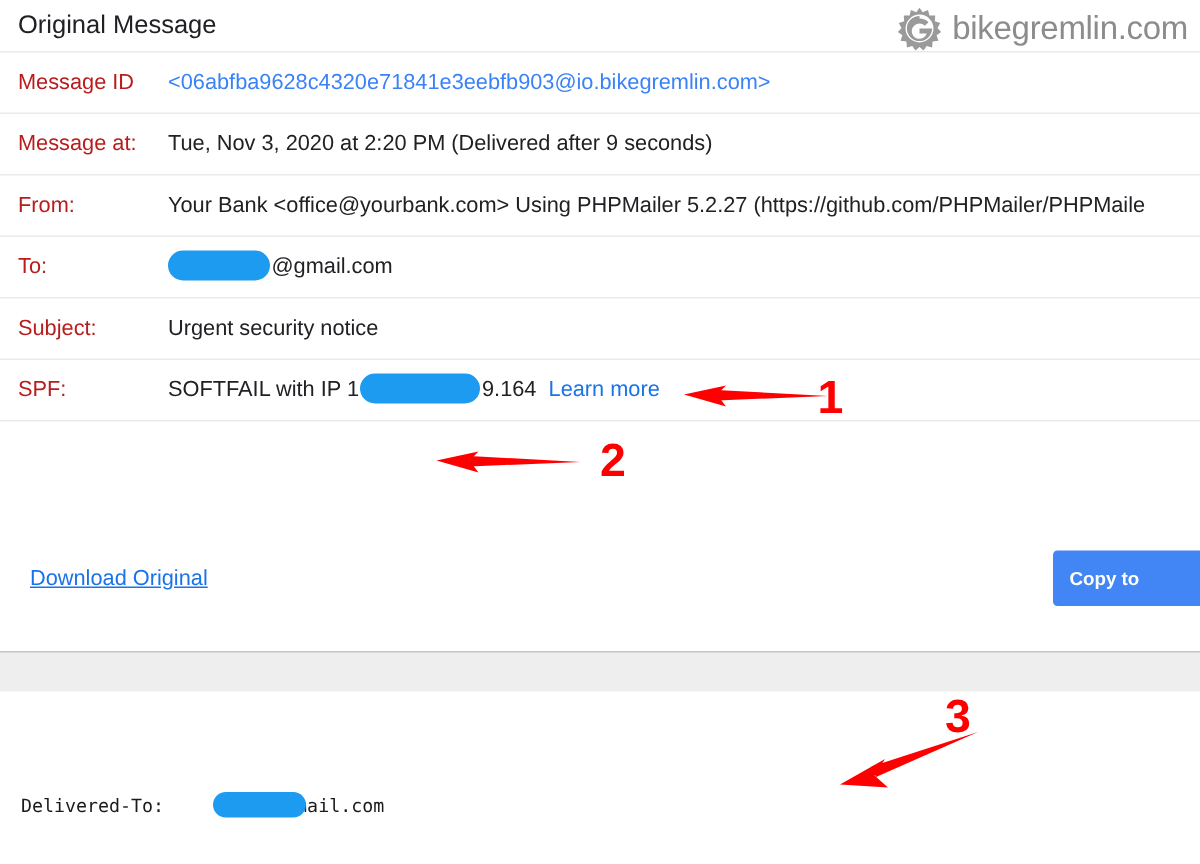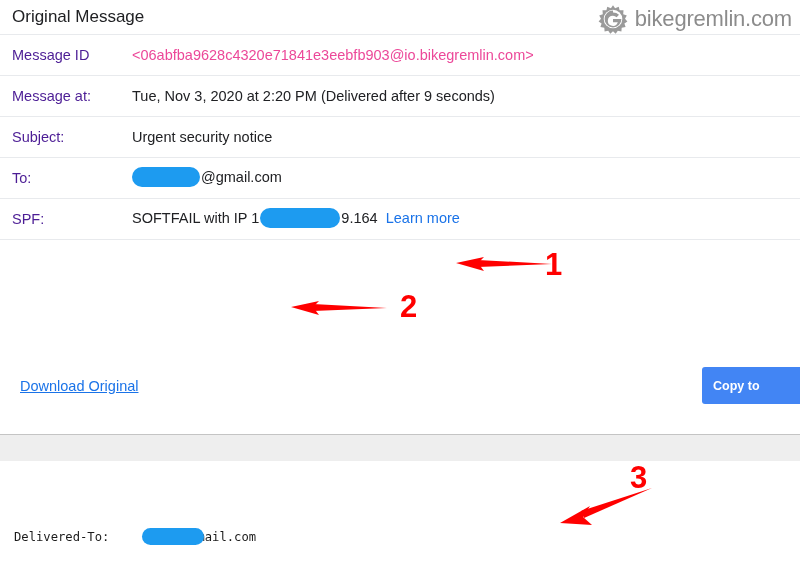--- a/index.html
+++ b/index.html
@@ -59,28 +59,28 @@
     border-top: 1px solid #e8eaed;
     border-bottom: 1px solid #e8eaed;
     padding: 0;
     font-size: 14.5px;
     vertical-align: middle;
     white-space: nowrap;
   }
   .info-table td.label {
     width: 112px;
     padding-left: 12px;
-    color: #4c1d95;
+    color: #b91c1c;
   }
   .info-table td.value {
     padding-left: 8px;
     color: #202124;
     overflow: hidden;
   }
-  .msgid { color: #ec4899; }
+  .msgid { color: #3b82f6; }
   .link {
     color: #1a73e8;
     text-decoration: none;
     cursor: pointer;
   }
   .value-clip {
     display: block;
     width: 688px;
     overflow: hidden;
     text-overflow: clip;
@@ -194,31 +194,37 @@
       <td class="value">
         <span class="msgid">&lt;06abfba9628c4320e71841e3eebfb903@io.bikegremlin.com&gt;</span>
       </td>
     </tr>
 
     <tr>
       <td class="label">Message at:</td>
       <td class="value">Tue, Nov 3, 2020 at 2:20 PM (Delivered after 9 seconds)</td>
     </tr>
 
+    <tr>
+      <td class="label">From:</td>
+      <td class="value">
+        <span class="value-clip">Your Bank &lt;office@yourbank.com&gt; Using PHPMailer 5.2.27 (https://github.com/PHPMailer/PHPMaile</span>
+      </td>
+    </tr>
+
+    <tr>
+      <td class="label">To:</td>
+      <td class="value">
+        <span class="blob blob-to"></span><span>@gmail.com</span>
+      </td>
+    </tr>
 
     <tr>
       <td class="label">Subject:</td>
       <td class="value">Urgent security notice</td>
-    </tr>
-
-    <tr>
-      <td class="label">To:</td>
-      <td class="value">
-        <span class="blob blob-to"></span><span>@gmail.com</span>
-      </td>
     </tr>
 
     <tr>
       <td class="label">SPF:</td>
       <td class="value">
         <span>SOFTFAIL with IP 1</span><span class="blob blob-spf"></span><span>9.164</span>&nbsp;&nbsp;<a class="link" href="#">Learn more</a>
       </td>
     </tr>
 
   </tbody>

